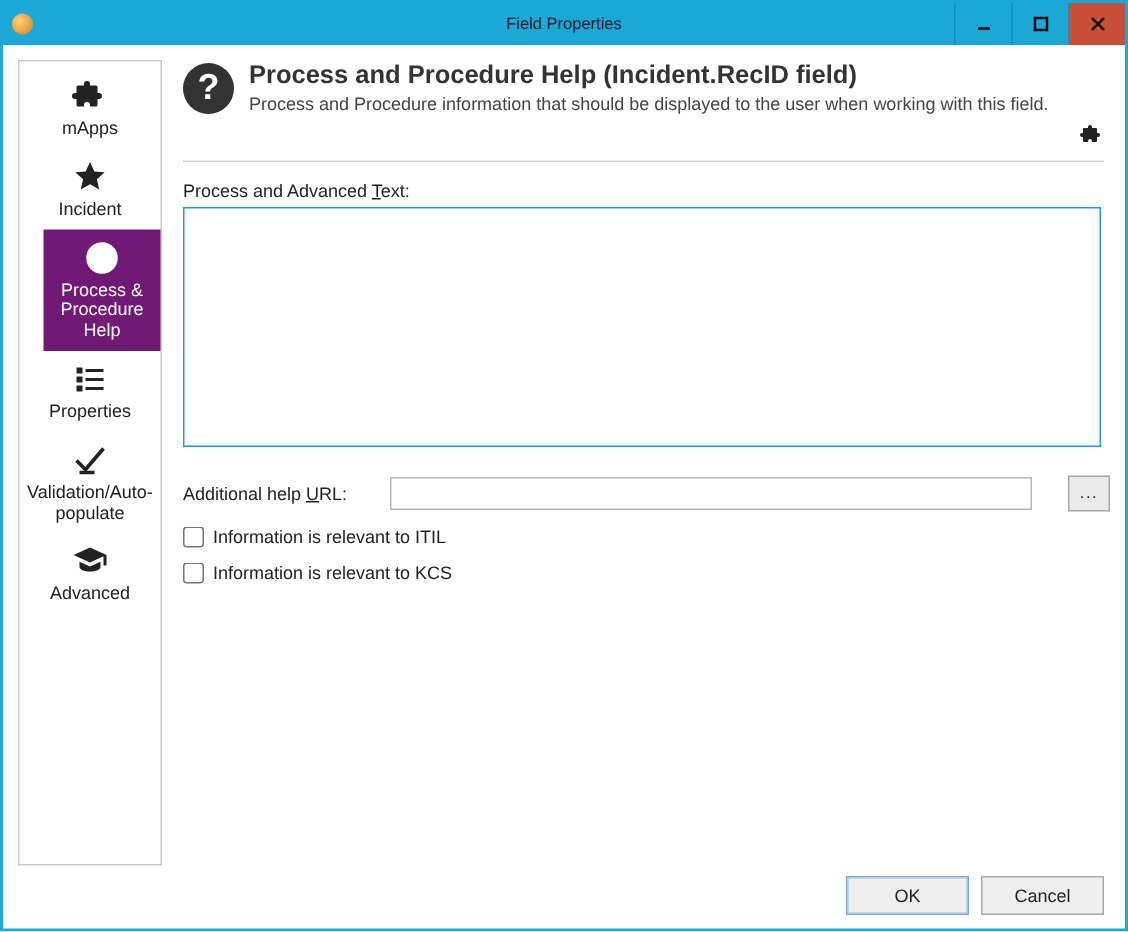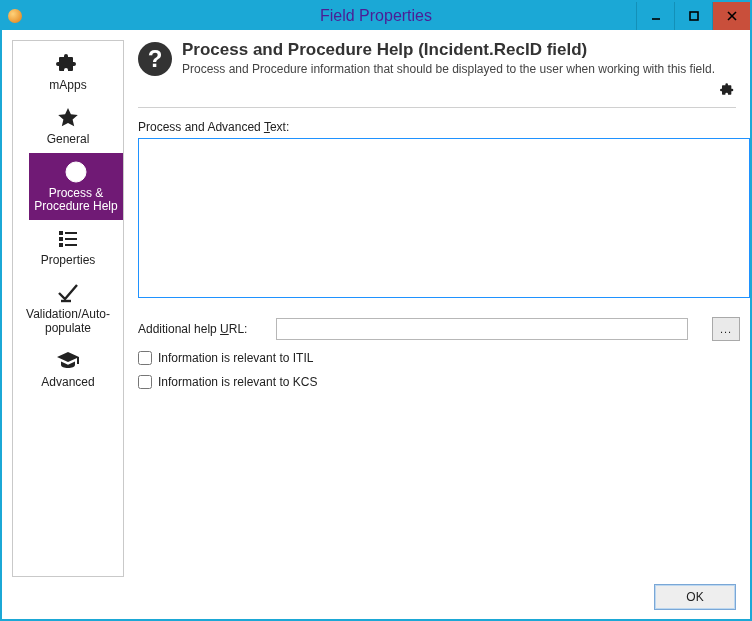--- a/index.html
+++ b/index.html
@@ -1,29 +1,29 @@
 <!DOCTYPE html>
 <html><head>
 <meta charset="utf-8">
 <style>
   html,body{margin:0;padding:0;font-family:"Segoe UI",Tahoma,sans-serif;font-size:12px;color:#222;background:#fff;}
   .window{width:752px;height:621px;box-sizing:border-box;border:2px solid #1ba8d6;background:#fff;position:relative;}
   
   .titlebar{height:28px;background:#1ba8d6;display:flex;align-items:center;position:relative;}
   .titlebar .app-icon{width:14px;height:14px;border-radius:50%;background:radial-gradient(circle at 35% 35%,#ffd27a,#e07c14);margin-left:6px;}
-  .titlebar .title{position:absolute;left:0;right:0;text-align:center;color:#4c1d95;font-size:16px;}
+  .titlebar .title{position:absolute;left:0;right:0;text-align:center;color:#0f172a;font-size:11px;}
   .titlebar .controls{margin-left:auto;display:flex;height:100%;}
   .titlebar .controls .btn{width:38px;height:100%;display:flex;align-items:center;justify-content:center;border-left:1px solid #1390b8;box-sizing:border-box;}
   .titlebar .controls .btn.close{background:#c94f3b;}
   .titlebar .controls svg{width:12px;height:12px;stroke:#000;stroke-width:1.6;fill:none;}
   
   .client{position:absolute;top:30px;left:2px;right:2px;bottom:2px;background:#fff;display:flex;flex-direction:column;}
   .body{flex:1;display:flex;padding:8px 8px 0 8px;box-sizing:border-box;min-height:0;}
   
-  .nav{width:112px;border:1px solid #c9c9c9;background:#fff;box-sizing:border-box;padding:4px 0;}
+  .nav{width:96px;border:1px solid #c9c9c9;background:#fff;box-sizing:border-box;padding:4px 0;}
   .nav-item{display:flex;flex-direction:column;align-items:center;justify-content:center;padding:6px 2px 6px;cursor:default;color:#222;text-align:center;line-height:1.15;}
   .nav-item .ico{width:26px;height:26px;display:flex;align-items:center;justify-content:center;margin-bottom:2px;}
   .nav-item.selected{background:#701a75;color:#fff;margin-left:16px;}
   .nav-item.selected .ico svg *{fill:#fff;stroke:#fff;}
   .ico svg{width:24px;height:24px;}
   
   .main{flex:1;display:flex;flex-direction:column;padding:0 0 0 14px;min-width:0;}
   .hdr{display:flex;align-items:flex-start;}
   .hdr .big-q{width:34px;height:34px;border-radius:50%;background:#333;color:#fff;display:flex;align-items:center;justify-content:center;font-size:24px;font-weight:bold;flex:0 0 auto;margin-top:2px;}
   .hdr .txt{margin-left:10px;flex:1;}
@@ -85,21 +85,21 @@
               </svg>
           </span>
           <span>mApps</span>
         </div>
         <div class="nav-item">
           <span class="ico">
             <svg viewBox="0 0 24 24">
                 <path fill="#222" d="M12 2l2.9 6.3 6.9.6-5.2 4.6 1.6 6.8L12 16.9 5.8 20.3l1.6-6.8L2.2 8.9l6.9-.6L12 2z"></path>
               </svg>
           </span>
-          <span>General</span>
+          <span>Incident</span>
         </div>
         <div class="nav-item selected">
           <span class="ico">
             <svg viewBox="0 0 24 24">
                 <circle cx="12" cy="12" r="10" fill="#333"></circle>
                 <text x="12" y="17" text-anchor="middle" font-size="14" font-weight="bold" fill="#fff">?</text>
               </svg>
           </span>
           <span>Process &amp; Procedure Help</span>
         </div>
@@ -173,15 +173,16 @@
           <label class="chk-row">
             <input type="checkbox" style="">
             <span>Information is relevant to KCS</span>
           </label>
         </div>
       </div>
     </div>
 
     <div class="footer">
       <div class="dlg-btn default">OK</div>
+      <div class="dlg-btn">Cancel</div>
     </div>
   </div>
 </div>
 
 </body></html>

